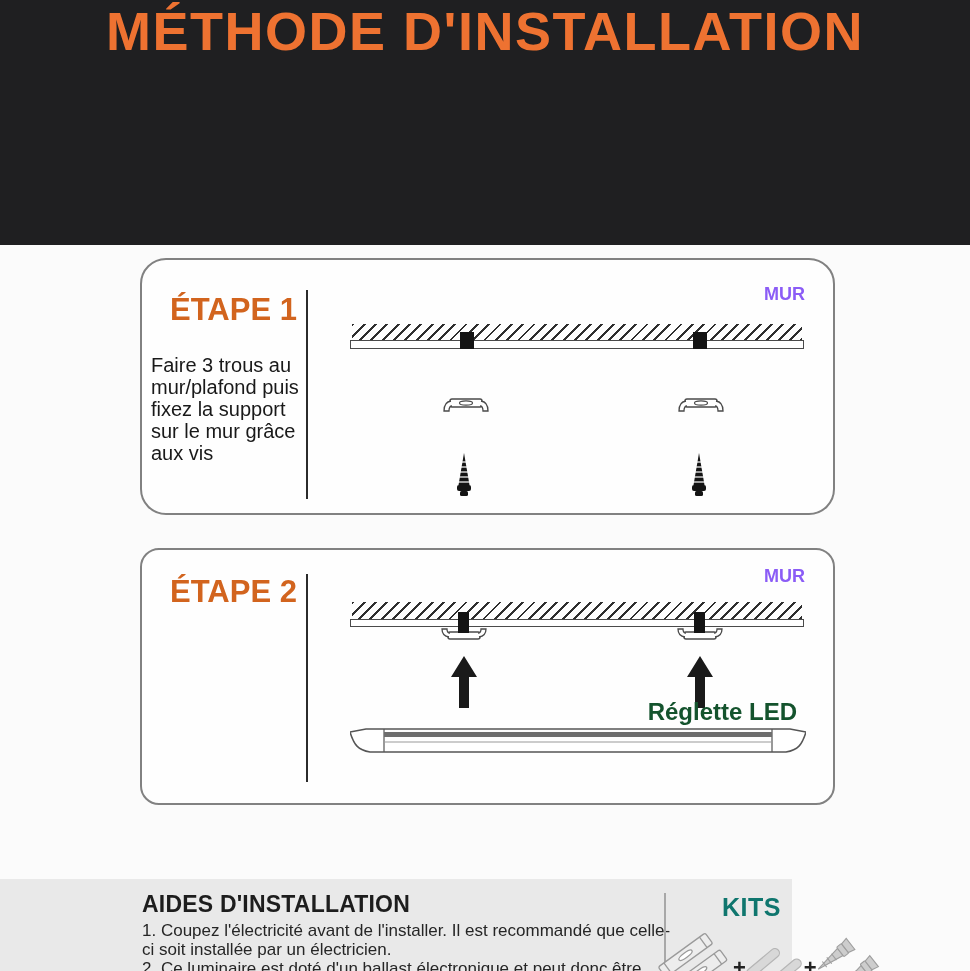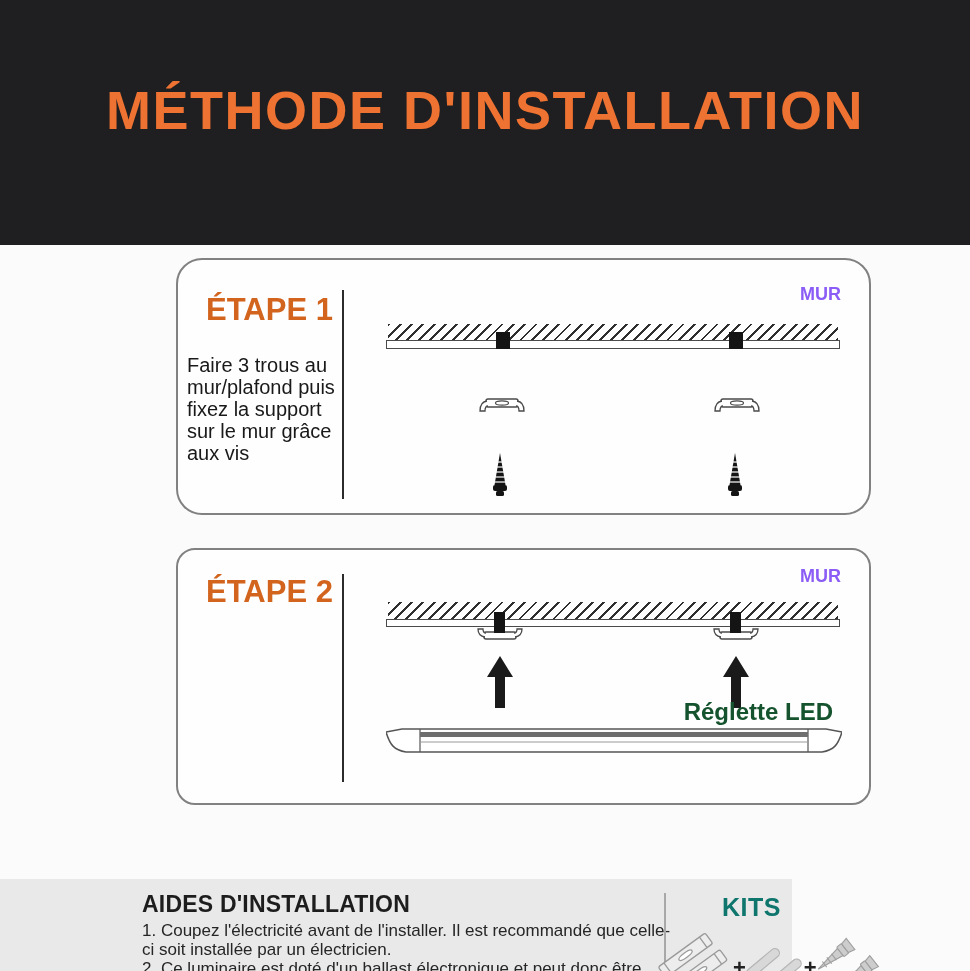--- a/index.html
+++ b/index.html
@@ -2,27 +2,27 @@
 <html><head>
 <meta charset="utf-8">
 <style>
   * { margin:0; padding:0; box-sizing:border-box; }
   html,body { width:970px; height:971px; }
   body { font-family:"Liberation Sans", sans-serif; background:#fafafa; overflow:hidden; }
   .page { position:relative; width:970px; height:971px; background:#fbfbfb; }
 
   
   .header { position:absolute; left:0; top:0; width:970px; height:245px;
-            background:#1f1f21; display:flex; align-items:center; justify-content:center; }
+            background:#1f1f21; display:flex; justify-content:center; }
   .header-title { color:#ee7231; font-size:54px; font-weight:700; letter-spacing:1.5px;
                   padding-bottom:26px; white-space:nowrap; }
 
   
   .card { position:absolute; left:140px; width:695px; height:257px;
-          background:#fefefe; border:2px solid #818181; border-radius:26px;margin-left:36px; }
+          background:#fefefe; border:2px solid #818181; border-radius:26px; }
   .card1 { top:258px; }
   .card2 { top:548px;border-radius:19px; }
   .step-label { position:absolute; left:28px; font-size:31px; font-weight:700; color:#d2641e; }
   .card1 .step-label { top:32px; }
   .card2 .step-label { top:24px; }
   .v-divider { position:absolute; left:164px; width:2px; background:#2b2b2b; }
   .card1 .v-divider { top:30px; height:209px; }
   .card2 .v-divider { top:24px; height:208px; }
   .step-desc { position:absolute; left:9px; width:156px; font-size:20px; line-height:22px;
                color:#191919; }

